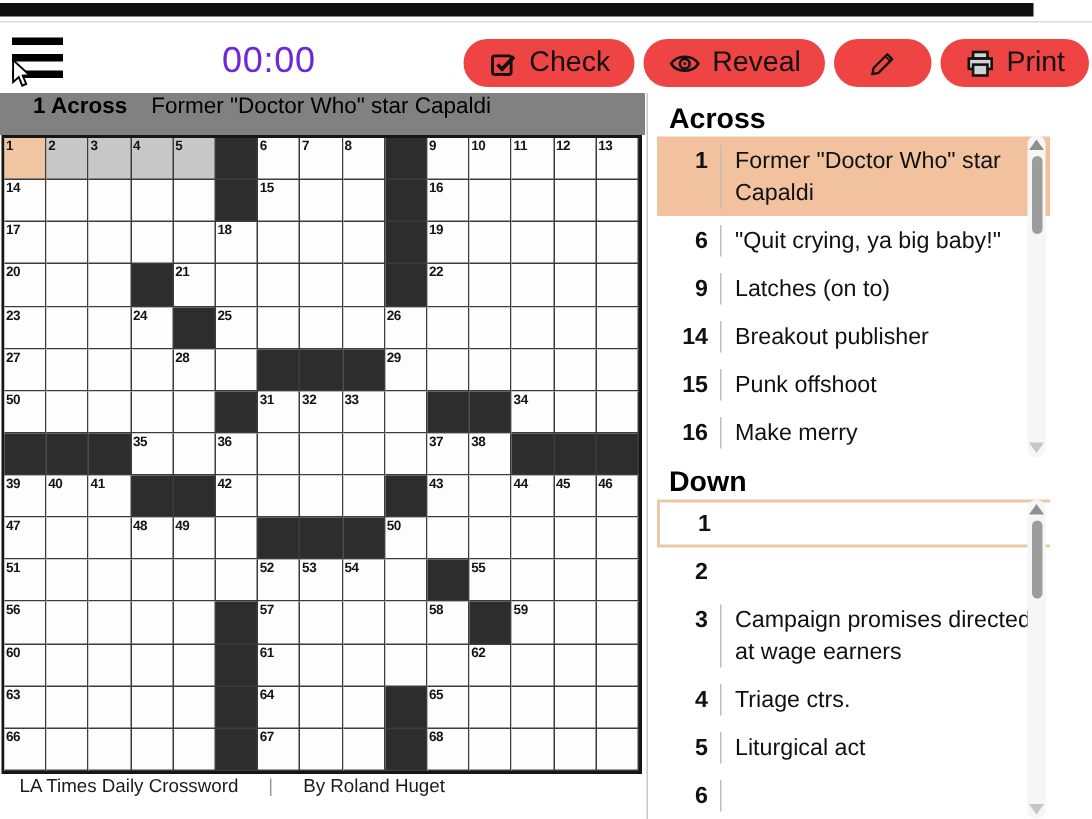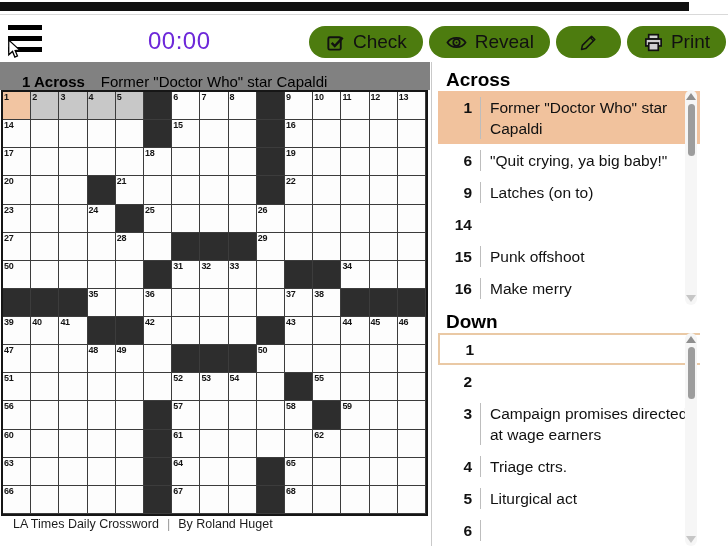--- a/index.html
+++ b/index.html
@@ -6,37 +6,37 @@
   body{width:728px;height:546px;position:relative;background:#fff;overflow:hidden;
        font-family:"Liberation Sans",sans-serif;color:#111}
   .black-bar{position:absolute;left:0;top:2px;width:689px;height:9px;background:#101010}
   .toolbar-line{position:absolute;left:0;top:14px;width:728px;height:1px;background:#d9d9d9}
   .hamburger{position:absolute;left:8px;top:25px;width:34px;height:27px;cursor:pointer}
   .hamburger div{height:5px;background:#000;margin-bottom:6px}
   .hamburger div:last-child{margin-bottom:0}
   .cursor-svg{position:absolute;left:7px;top:39px}
   .timer{position:absolute;left:148px;top:27px;font-size:24px;letter-spacing:.5px;color:#6d28d9}
   .btns{position:absolute;right:2px;top:26px;display:flex;gap:6px}
-  button.pill{display:flex;align-items:center;gap:7px;background:#4d7c0f;border:none;
+  button.pill{display:flex;align-items:center;gap:7px;background:#ef4444;border:none;
       border-radius:17px;height:32px;padding:0 16px;font-size:19px;color:#111;
       font-family:"Liberation Sans",sans-serif;cursor:pointer}
   button.pill.icon-only{padding:0 22px}
   .left{position:absolute;left:0;top:62px;width:430px}
-  .clue-bar{height:28px;background:#818181;display:flex;align-items:flex-end;
+  .clue-bar{height:28px;background:#818181;display:flex;align-items:flex-start;
       padding-left:22px;gap:16px;font-size:15px;color:#000}
   .cb-label{font-weight:bold}
   .grid{position:relative;margin-left:1px;width:427px;height:426px;display:grid;
       grid-template-columns:repeat(15,1fr);grid-template-rows:repeat(15,1fr);
       border:2px solid #161616;box-sizing:border-box;background:#fff}
   .cell{position:relative;border-right:1px solid #3c3c3c;border-bottom:1px solid #3c3c3c;background:#fdfdfd}
   .cell.black{background:#2d2d2d}
   .cell.word{background:#c8c8c8}
   .cell.sel{background:#f2c5a2}
   .cell .n{position:absolute;top:0;left:1px;font-size:9px;font-weight:700;color:#141414;letter-spacing:-.3px}
-  .grid-footer{height:15px;display:flex;gap:8px;align-items:center;padding-left:13px;
+  .grid-footer{height:15px;display:flex;gap:20px;align-items:center;padding-left:13px;
       font-size:12.5px;color:#1c1c1c}
   .grid-footer .sep{color:#9a9a9a}
   .panel{position:absolute;left:431px;top:62px;width:269px;height:484px;
       border-left:1px solid #c9c9c9;overflow:hidden;box-sizing:border-box}
   .sec-header{font-size:19px;font-weight:bold;margin:7px 0 0 14px;height:22px;color:#000}
   .clue-list{margin-left:6px}
   .clue-item{display:flex;width:274px;padding:5.5px 0;box-sizing:border-box;cursor:pointer}
   .clue-num{width:34px;text-align:right;font-weight:bold;font-size:15.5px;
       padding-right:8px;flex-shrink:0;line-height:21px}
   .clue-text{border-left:1px solid #bdbdbd;padding-left:9px;font-size:15.5px;line-height:21px;width:198px}
@@ -487,20 +487,21 @@
       <div class="clue-item">
         <span class="clue-num">6</span>
         <span class="clue-text">"Quit crying, ya big baby!"</span>
       </div>
       <div class="clue-item">
         <span class="clue-num">9</span>
         <span class="clue-text">Latches (on to)</span>
       </div>
       <div class="clue-item">
         <span class="clue-num">14</span>
+        <span class="clue-text">Breakout publisher</span>
       </div>
       <div class="clue-item">
         <span class="clue-num">15</span>
         <span class="clue-text">Punk offshoot</span>
       </div>
       <div class="clue-item">
         <span class="clue-num">16</span>
         <span class="clue-text">Make merry</span>
       </div>
     </div>

